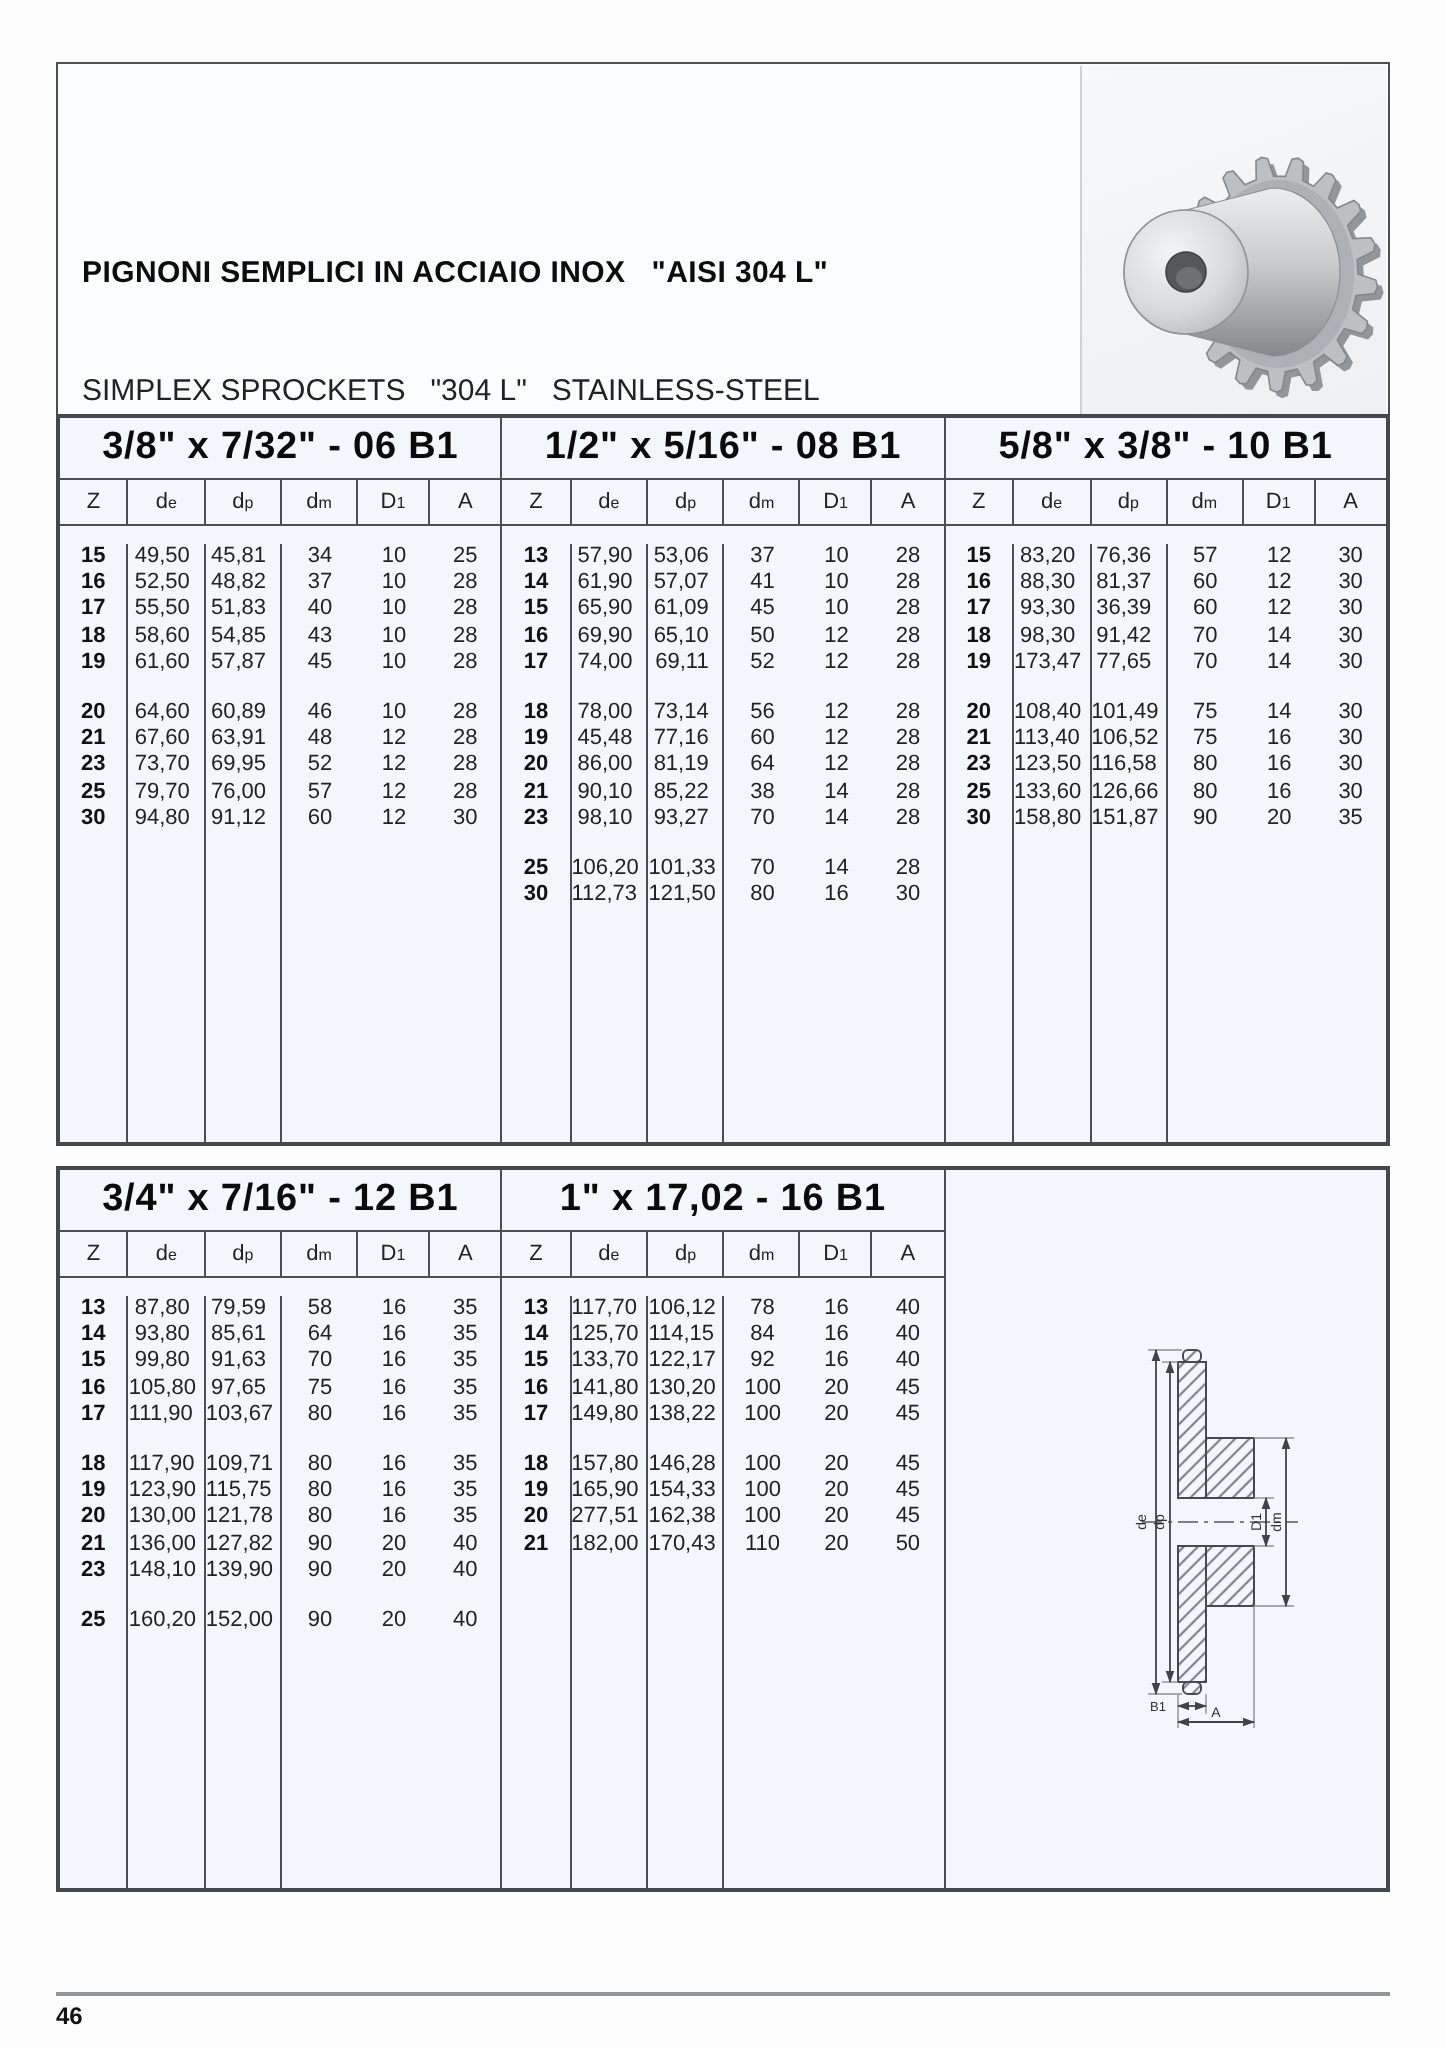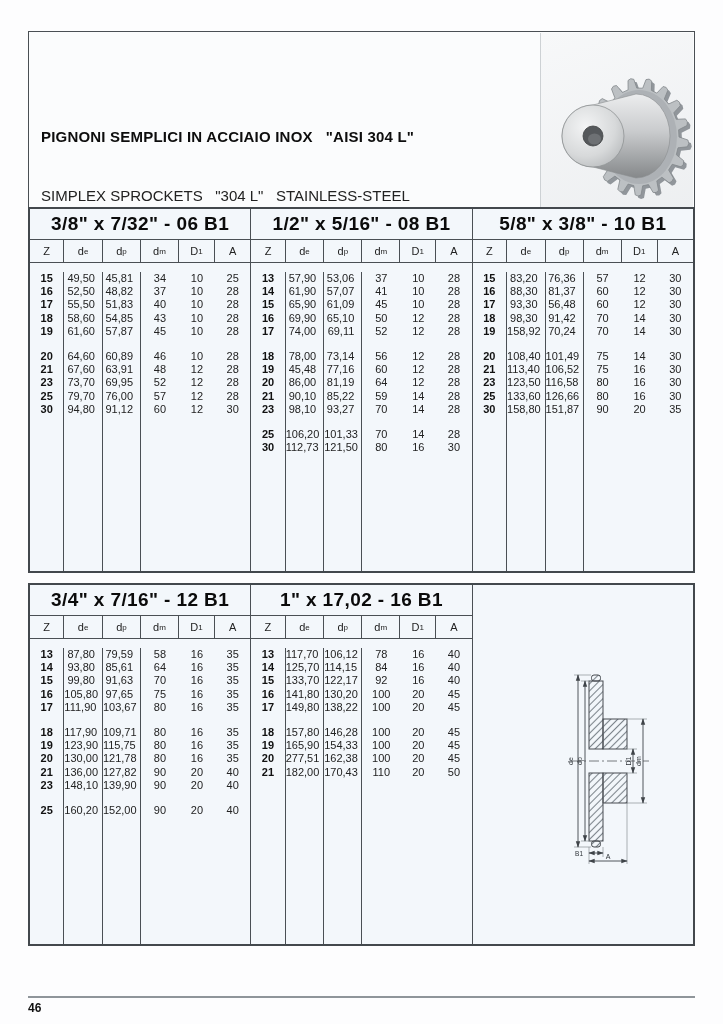--- a/index.html
+++ b/index.html
@@ -296,21 +296,21 @@
             <div class="cell c1">86,00</div>
             <div class="cell c2">81,19</div>
             <div class="cell c3">64</div>
             <div class="cell c4">12</div>
             <div class="cell c5">28</div>
           </div>
           <div class="trow data">
             <div class="cell c0">21</div>
             <div class="cell c1">90,10</div>
             <div class="cell c2">85,22</div>
-            <div class="cell c3">59</div>
+            <div class="cell c3">38</div>
             <div class="cell c4">14</div>
             <div class="cell c5">28</div>
           </div>
           <div class="trow data">
             <div class="cell c0">23</div>
             <div class="cell c1">98,10</div>
             <div class="cell c2">93,27</div>
             <div class="cell c3">70</div>
             <div class="cell c4">14</div>
             <div class="cell c5">28</div>
@@ -372,37 +372,37 @@
             <div class="cell c0">16</div>
             <div class="cell c1">88,30</div>
             <div class="cell c2">81,37</div>
             <div class="cell c3">60</div>
             <div class="cell c4">12</div>
             <div class="cell c5">30</div>
           </div>
           <div class="trow data">
             <div class="cell c0">17</div>
             <div class="cell c1">93,30</div>
-            <div class="cell c2">56,48</div>
+            <div class="cell c2">36,39</div>
             <div class="cell c3">60</div>
             <div class="cell c4">12</div>
             <div class="cell c5">30</div>
           </div>
           <div class="trow data">
             <div class="cell c0">18</div>
             <div class="cell c1">98,30</div>
             <div class="cell c2">91,42</div>
             <div class="cell c3">70</div>
             <div class="cell c4">14</div>
             <div class="cell c5">30</div>
           </div>
           <div class="trow data">
             <div class="cell c0">19</div>
-            <div class="cell c1">158,92</div>
-            <div class="cell c2">70,24</div>
+            <div class="cell c1">173,47</div>
+            <div class="cell c2">77,65</div>
             <div class="cell c3">70</div>
             <div class="cell c4">14</div>
             <div class="cell c5">30</div>
           </div>
           <div class="trow gap">
             <div class="cell c0"></div>
             <div class="cell c1"></div>
             <div class="cell c2"></div>
             <div class="cell c3"></div>
             <div class="cell c4"></div>

